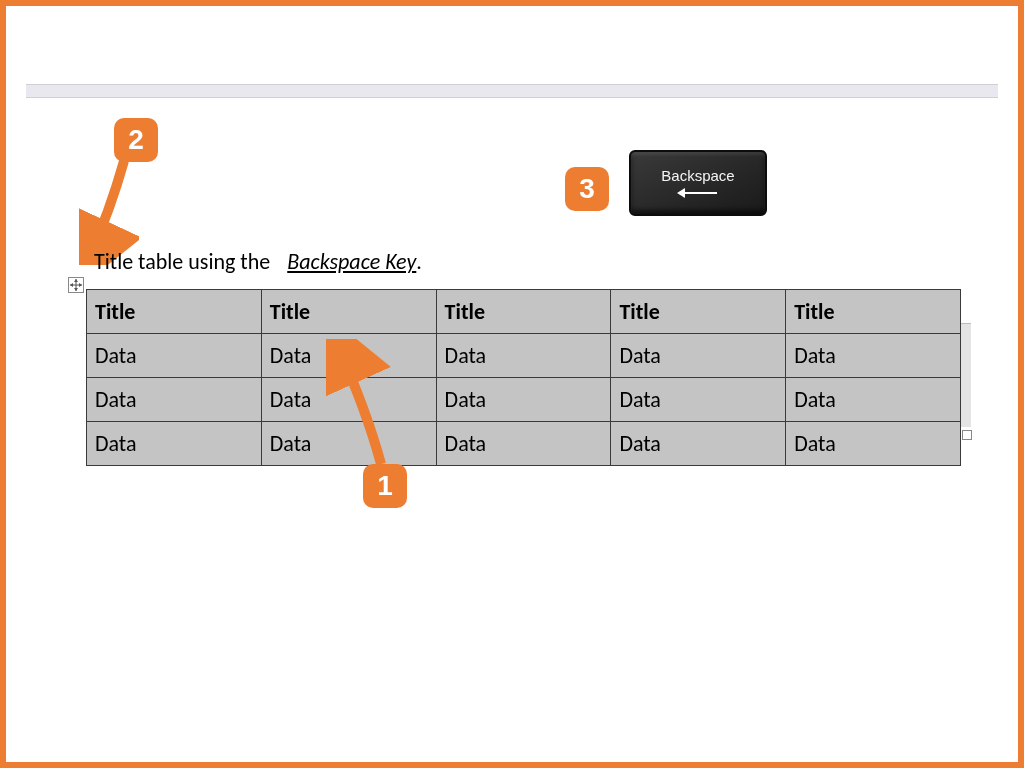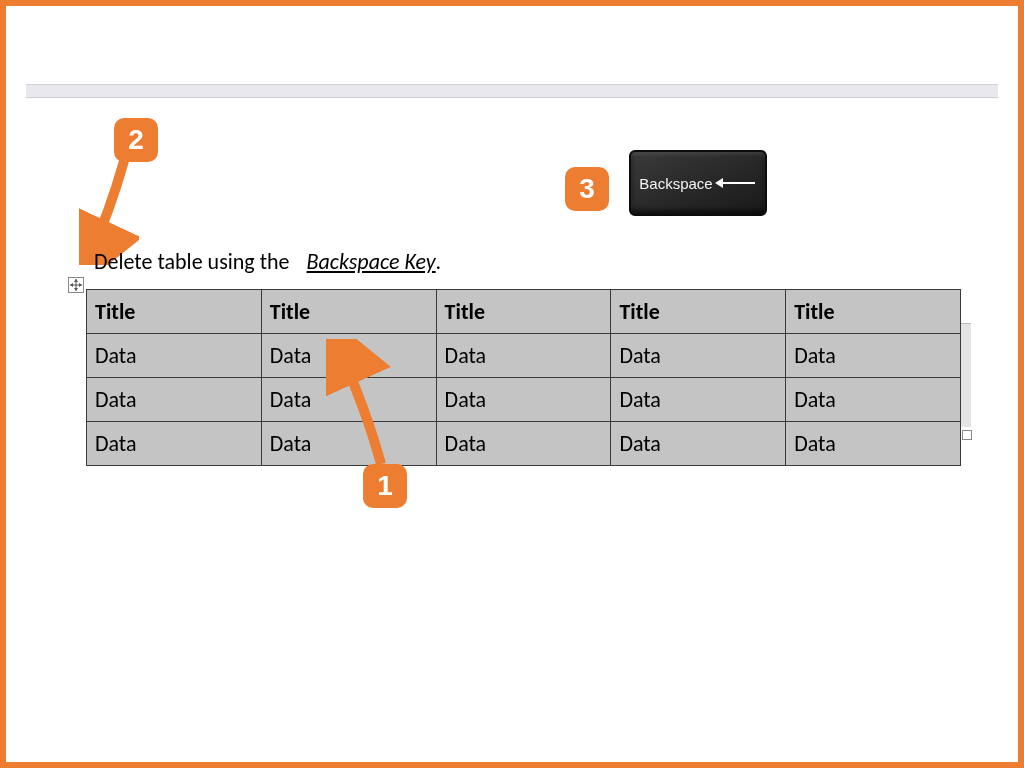--- a/index.html
+++ b/index.html
@@ -58,21 +58,21 @@
       top: 144px;
       left: 623px;
       width: 138px;
       height: 66px;
       background: linear-gradient(155deg, #3a3a3a 0%, #262626 60%, #1a1a1a 100%);
       border: 2px solid #0c0c0c;
       border-radius: 6px;
       box-shadow: inset 0 3px 3px rgba(255,255,255,0.08), inset 0 -4px 5px rgba(0,0,0,0.6);
       color: #f4f4f4;
       display: flex;
-      flex-direction: row;
+      flex-direction: column;
       align-items: center;
       justify-content: center;
       gap: 2px;
     }
     .key-label { font-size: 15px; font-family: Arial, sans-serif; }
     .key-arrow-svg { width: 42px; height: 14px; }
     .instruction {
       position: absolute;
       top: 242px;
       left: 88px;
@@ -152,21 +152,21 @@
 </div>
 <div class="key-image">
   <span class="key-label">Backspace</span>
   <svg class="key-arrow-svg" viewBox="0 0 42 14">
     <line x1="40" y1="7" x2="6" y2="7" stroke="#fff" stroke-width="2"></line>
     <polygon points="8,2 0,7 8,12" fill="#fff"></polygon>
   </svg>
 </div>
 
 <div class="instruction">
-  <span>Delete table using the </span><span class="underlined">Backspace Key</span><span>.</span>
+  <span>Title table using the </span><span class="underlined">Backspace Key</span><span>.</span>
 </div>
 
 <div class="move-handle">
   <svg viewBox="0 0 12 12">
     <path d="M6 0 L6 12 M0 6 L12 6" stroke="#555" stroke-width="1"></path>
     <polygon points="6,0 4,3 8,3" fill="#555"></polygon>
     <polygon points="6,12 4,9 8,9" fill="#555"></polygon>
     <polygon points="0,6 3,4 3,8" fill="#555"></polygon>
     <polygon points="12,6 9,4 9,8" fill="#555"></polygon>
   </svg>

